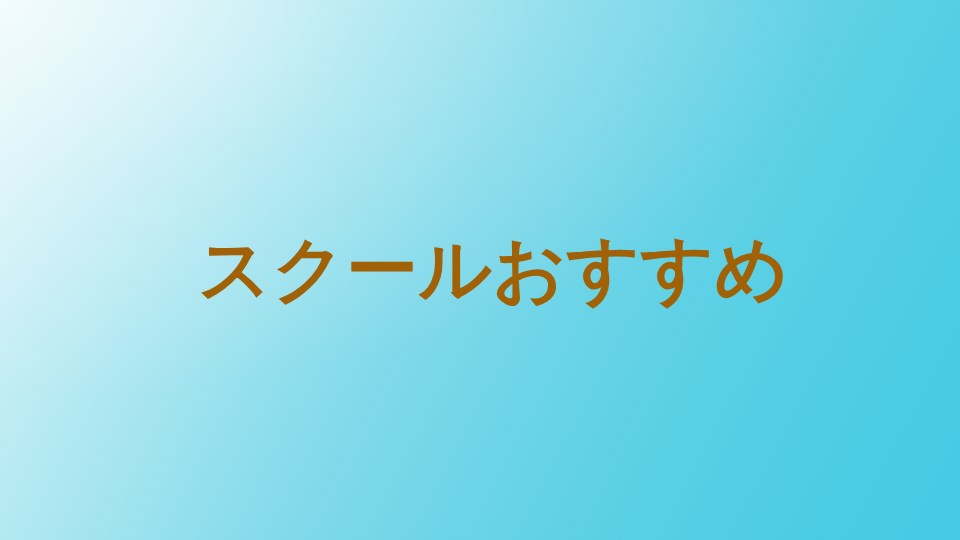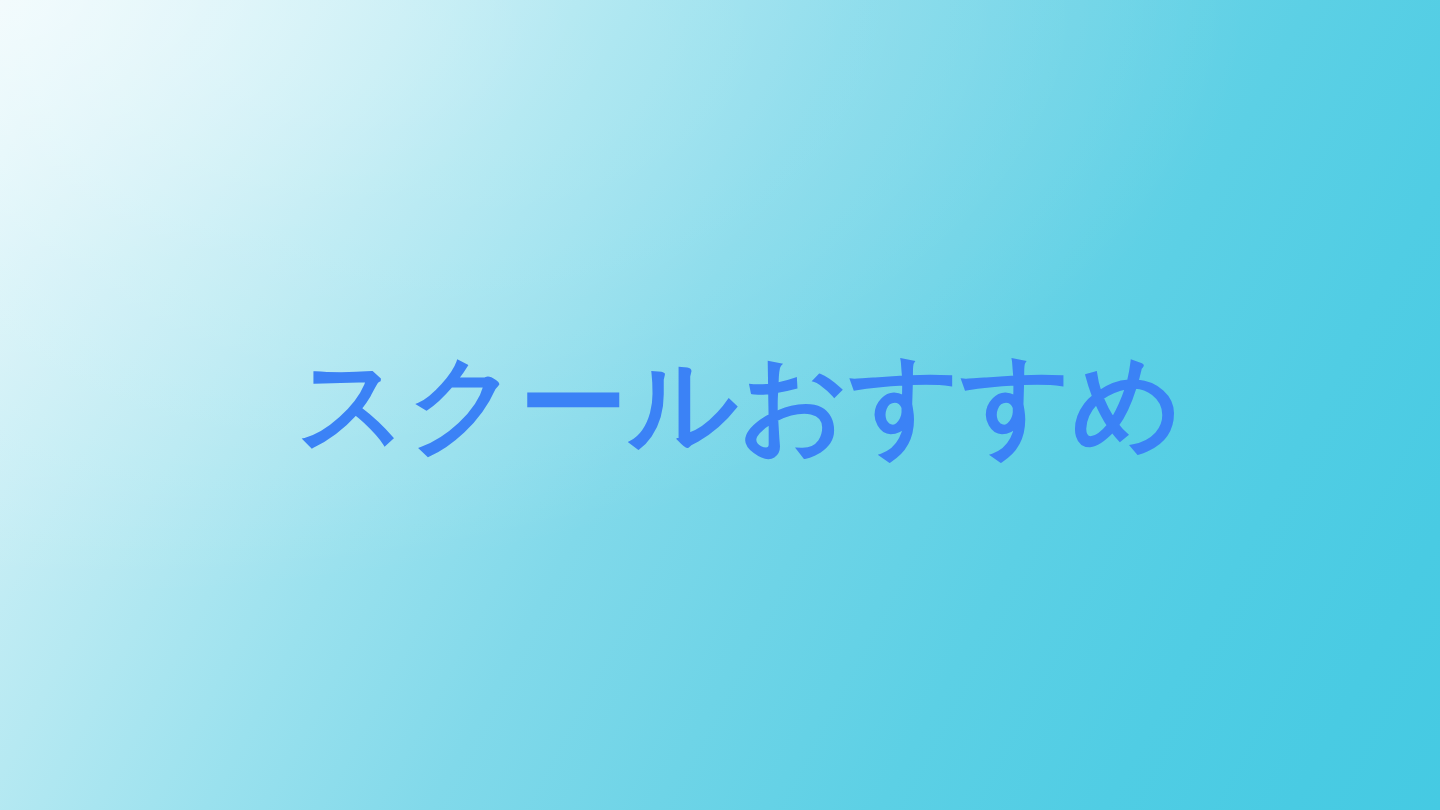--- a/index.html
+++ b/index.html
@@ -68,21 +68,21 @@
     box-sizing: border-box;
   }
 
   .headline-text {
     margin: 0;
     font-family: "DejaVu Sans", "Liberation Sans", sans-serif;
     font-size: 72px;
     font-weight: 700;
     line-height: 1.0;
     letter-spacing: 0.005em;
-    color: #3b82f6;
+    color: #a16207;
     white-space: nowrap;
     -webkit-font-smoothing: antialiased;
     transform: translateY(-1px);
   }
 </style>
 </head>
 <body>
 
 <div class="slide-canvas">
 

